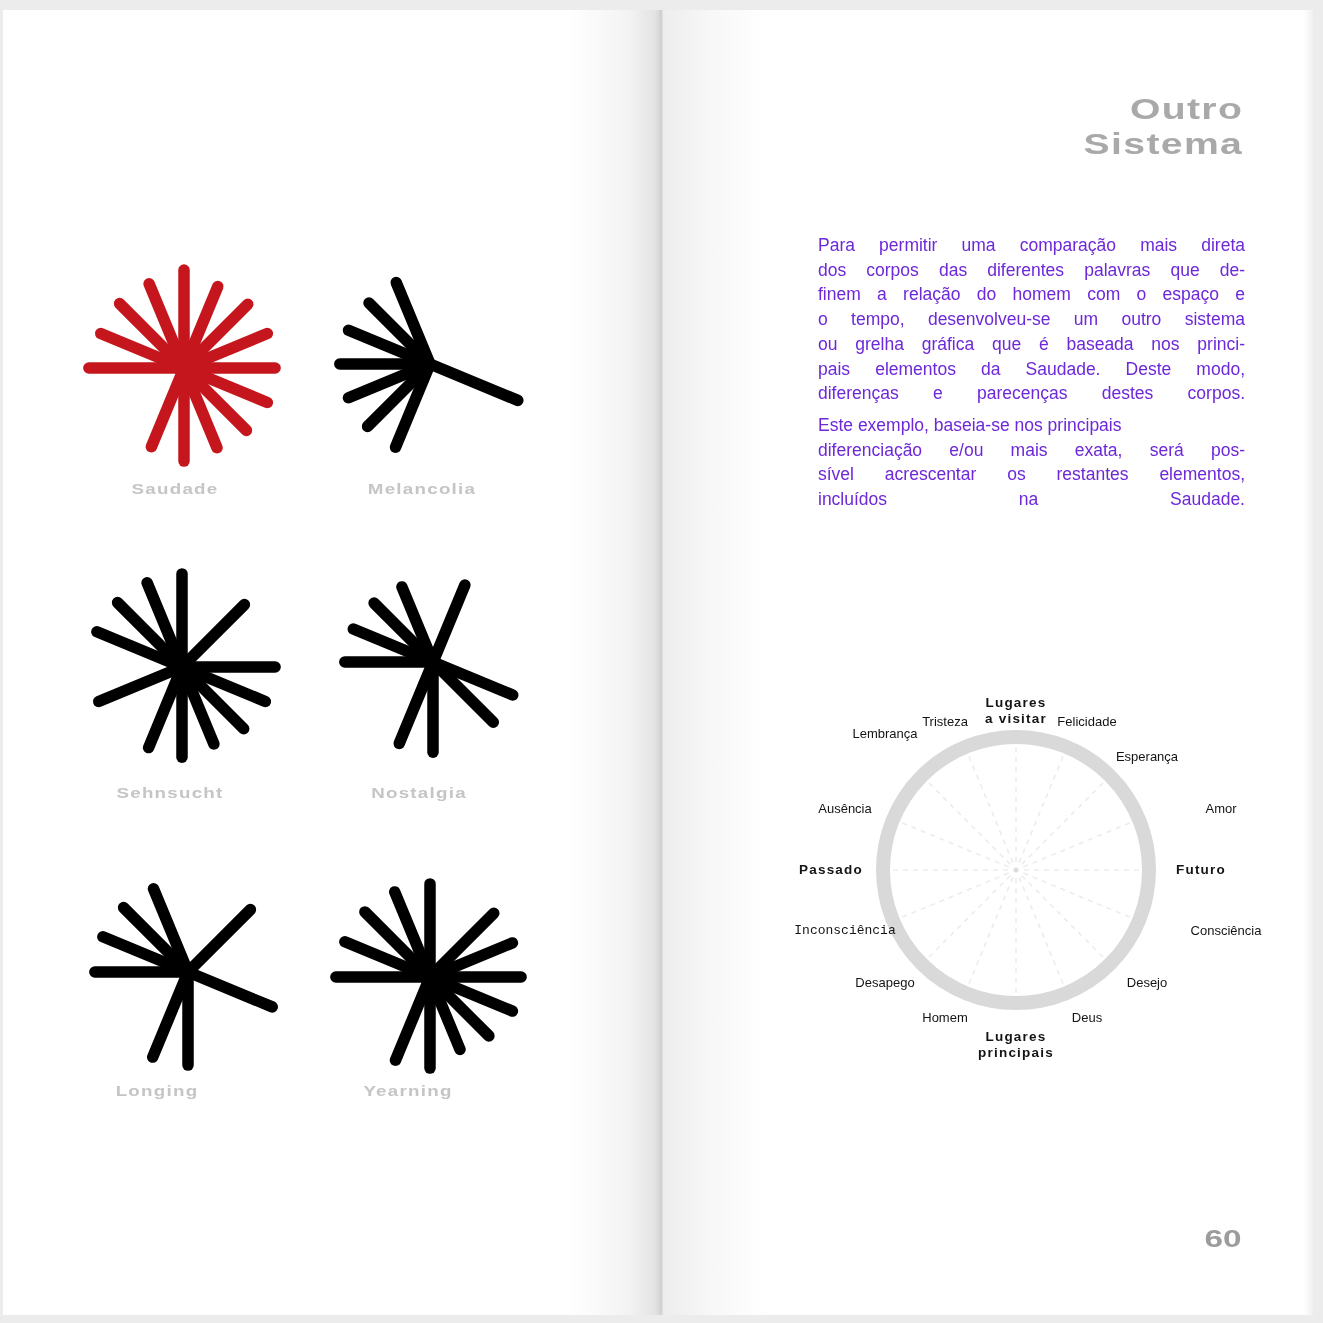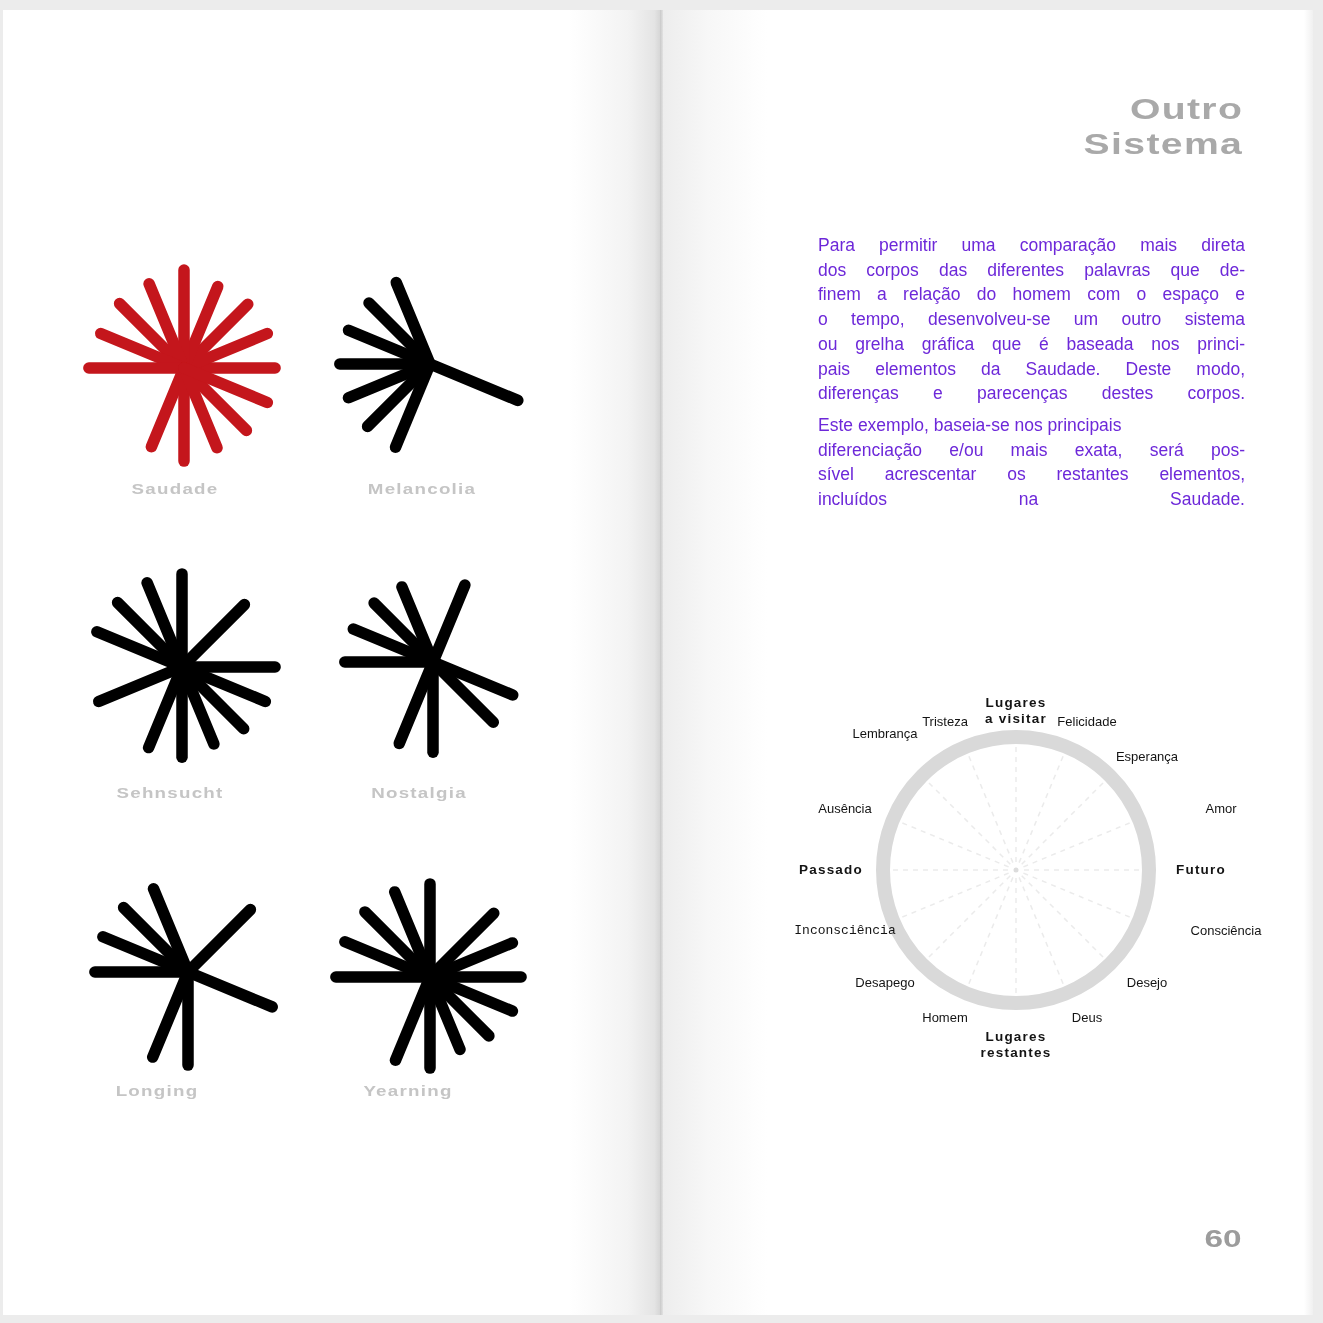--- a/index.html
+++ b/index.html
@@ -217,21 +217,21 @@
       <div>Consciência</div>
     </div>
     <div class="dlabel" style="left: 1147px; top: 983px; transform: translate(-50%, -50%);">
       <div>Desejo</div>
     </div>
     <div class="dlabel" style="left: 1087px; top: 1018px; transform: translate(-50%, -50%);">
       <div>Deus</div>
     </div>
     <div class="dlabel bold" style="left: 1016px; top: 1044px; transform: translate(-50%, -50%);">
       <div>Lugares</div>
-      <div>restantes</div>
+      <div>principais</div>
     </div>
     <div class="dlabel" style="left: 945px; top: 1018px; transform: translate(-50%, -50%);">
       <div>Homem</div>
     </div>
     <div class="dlabel" style="left: 885px; top: 983px; transform: translate(-50%, -50%);">
       <div>Desapego</div>
     </div>
     <div class="dlabel" style="left: 845px; top: 931px; transform: translate(-50%, -50%); font-family: Liberation Mono, monospace;">
       <div>Inconsciência</div>
     </div>

